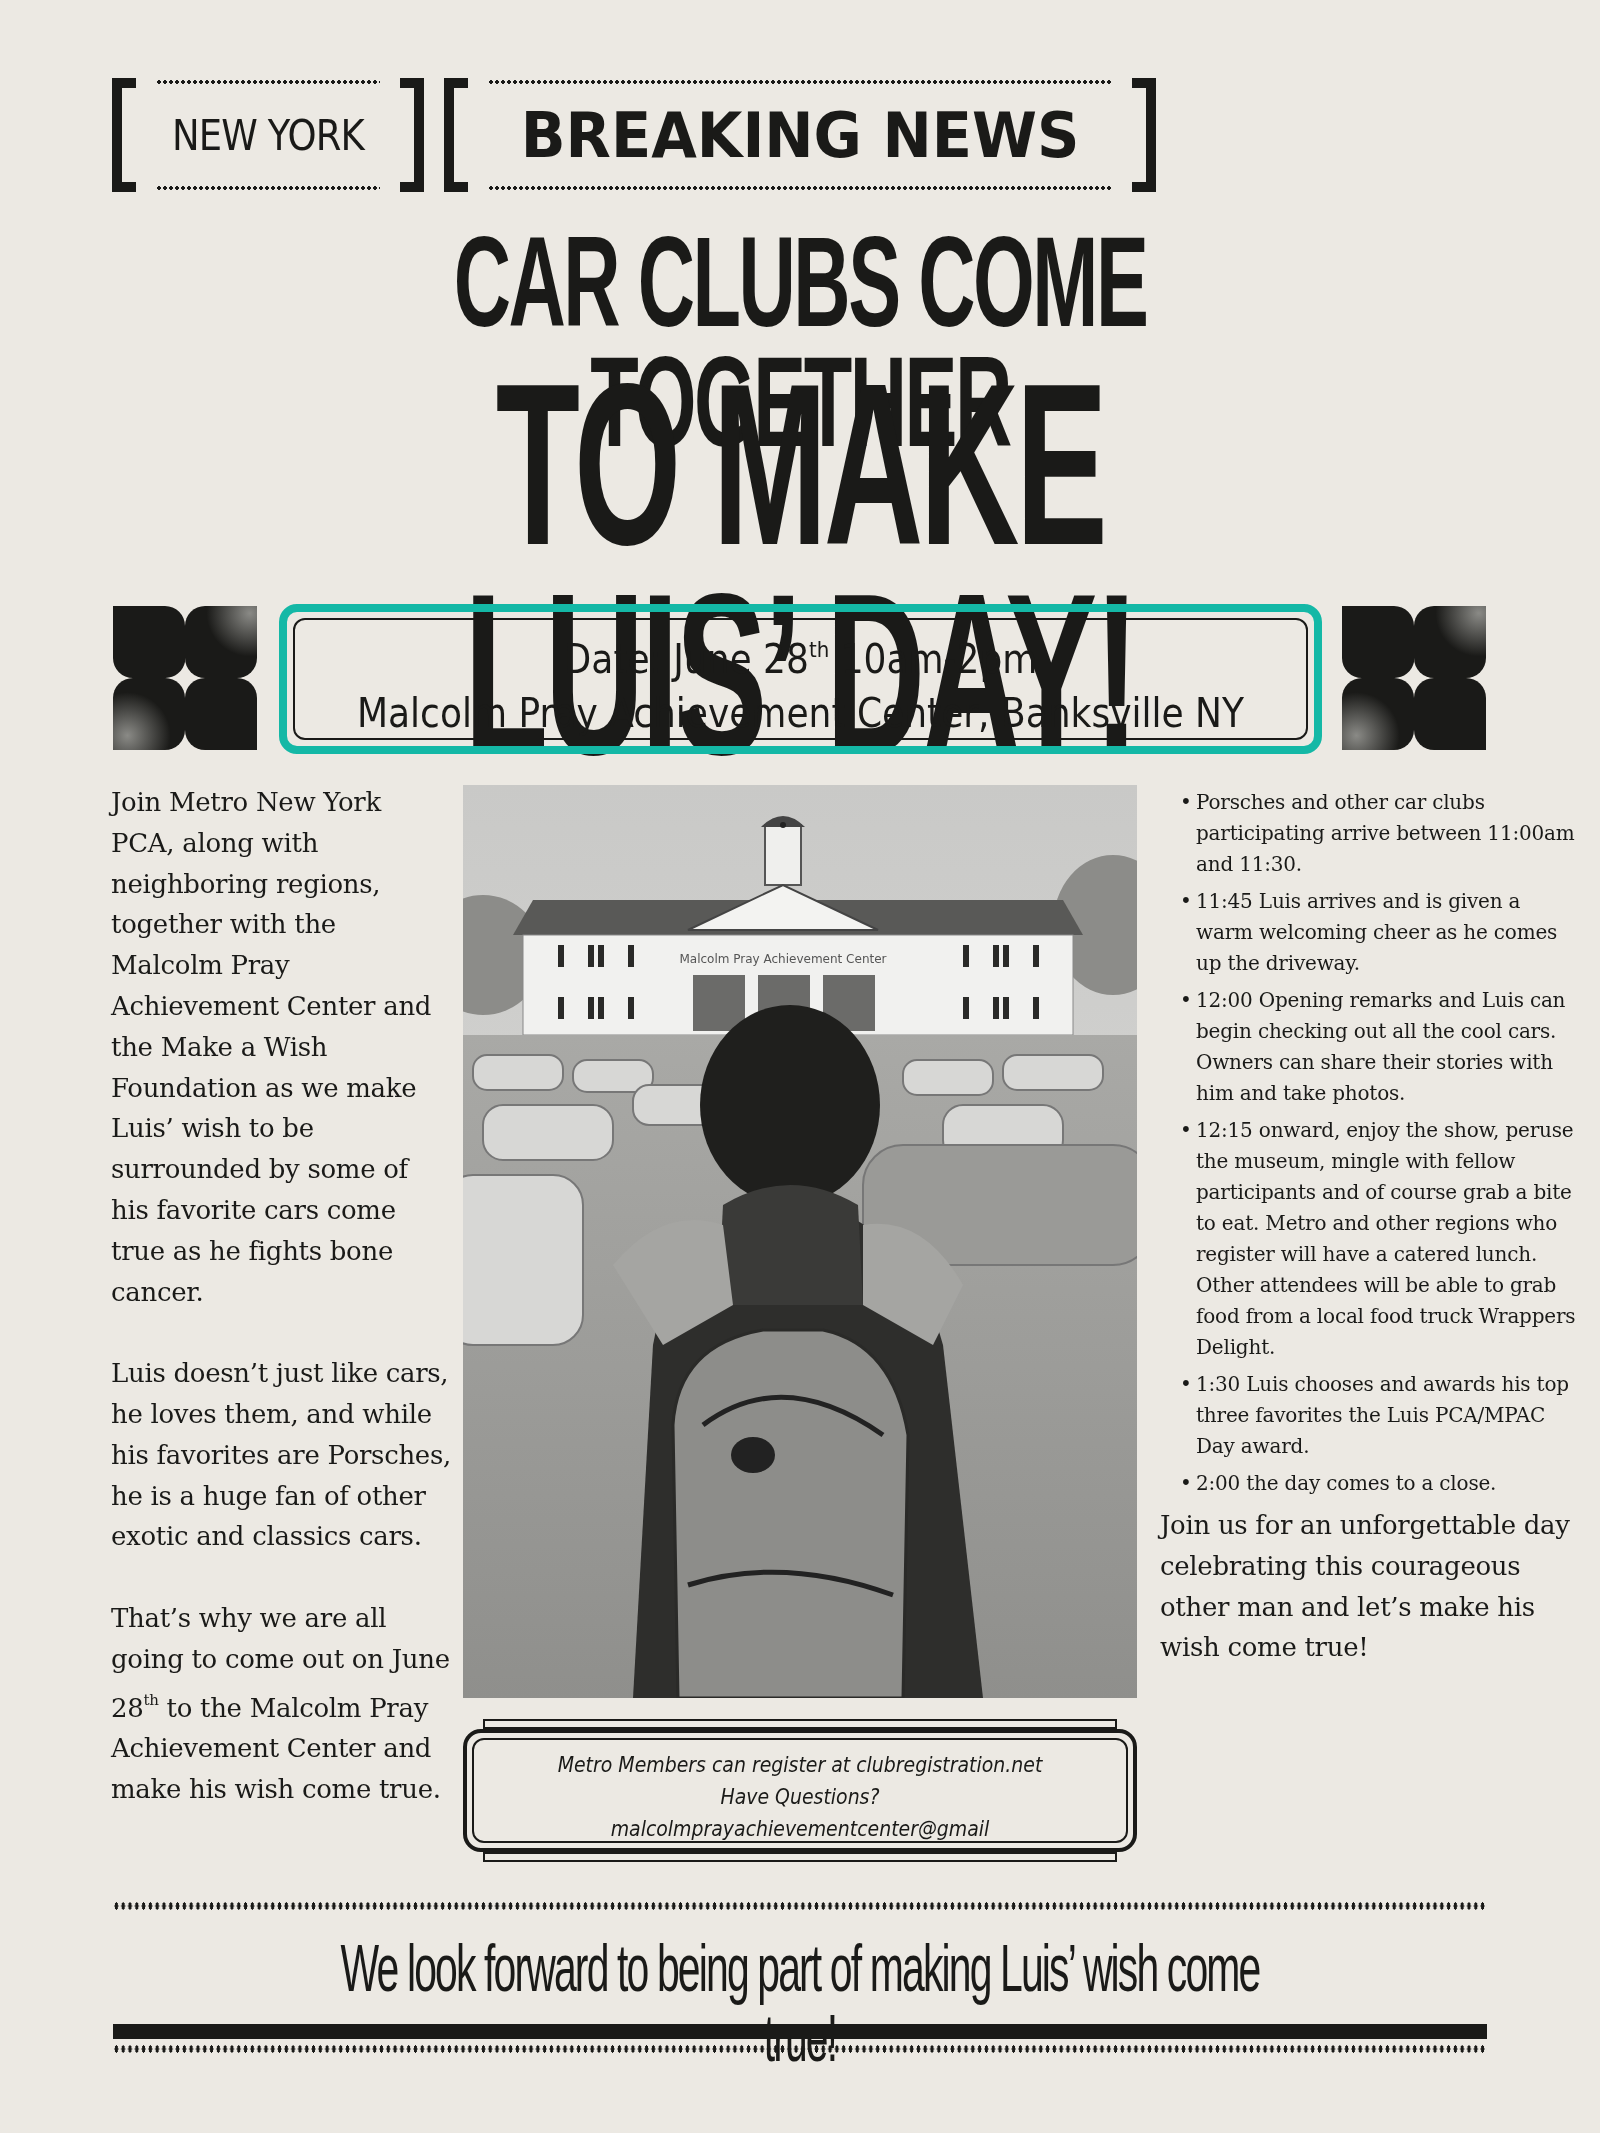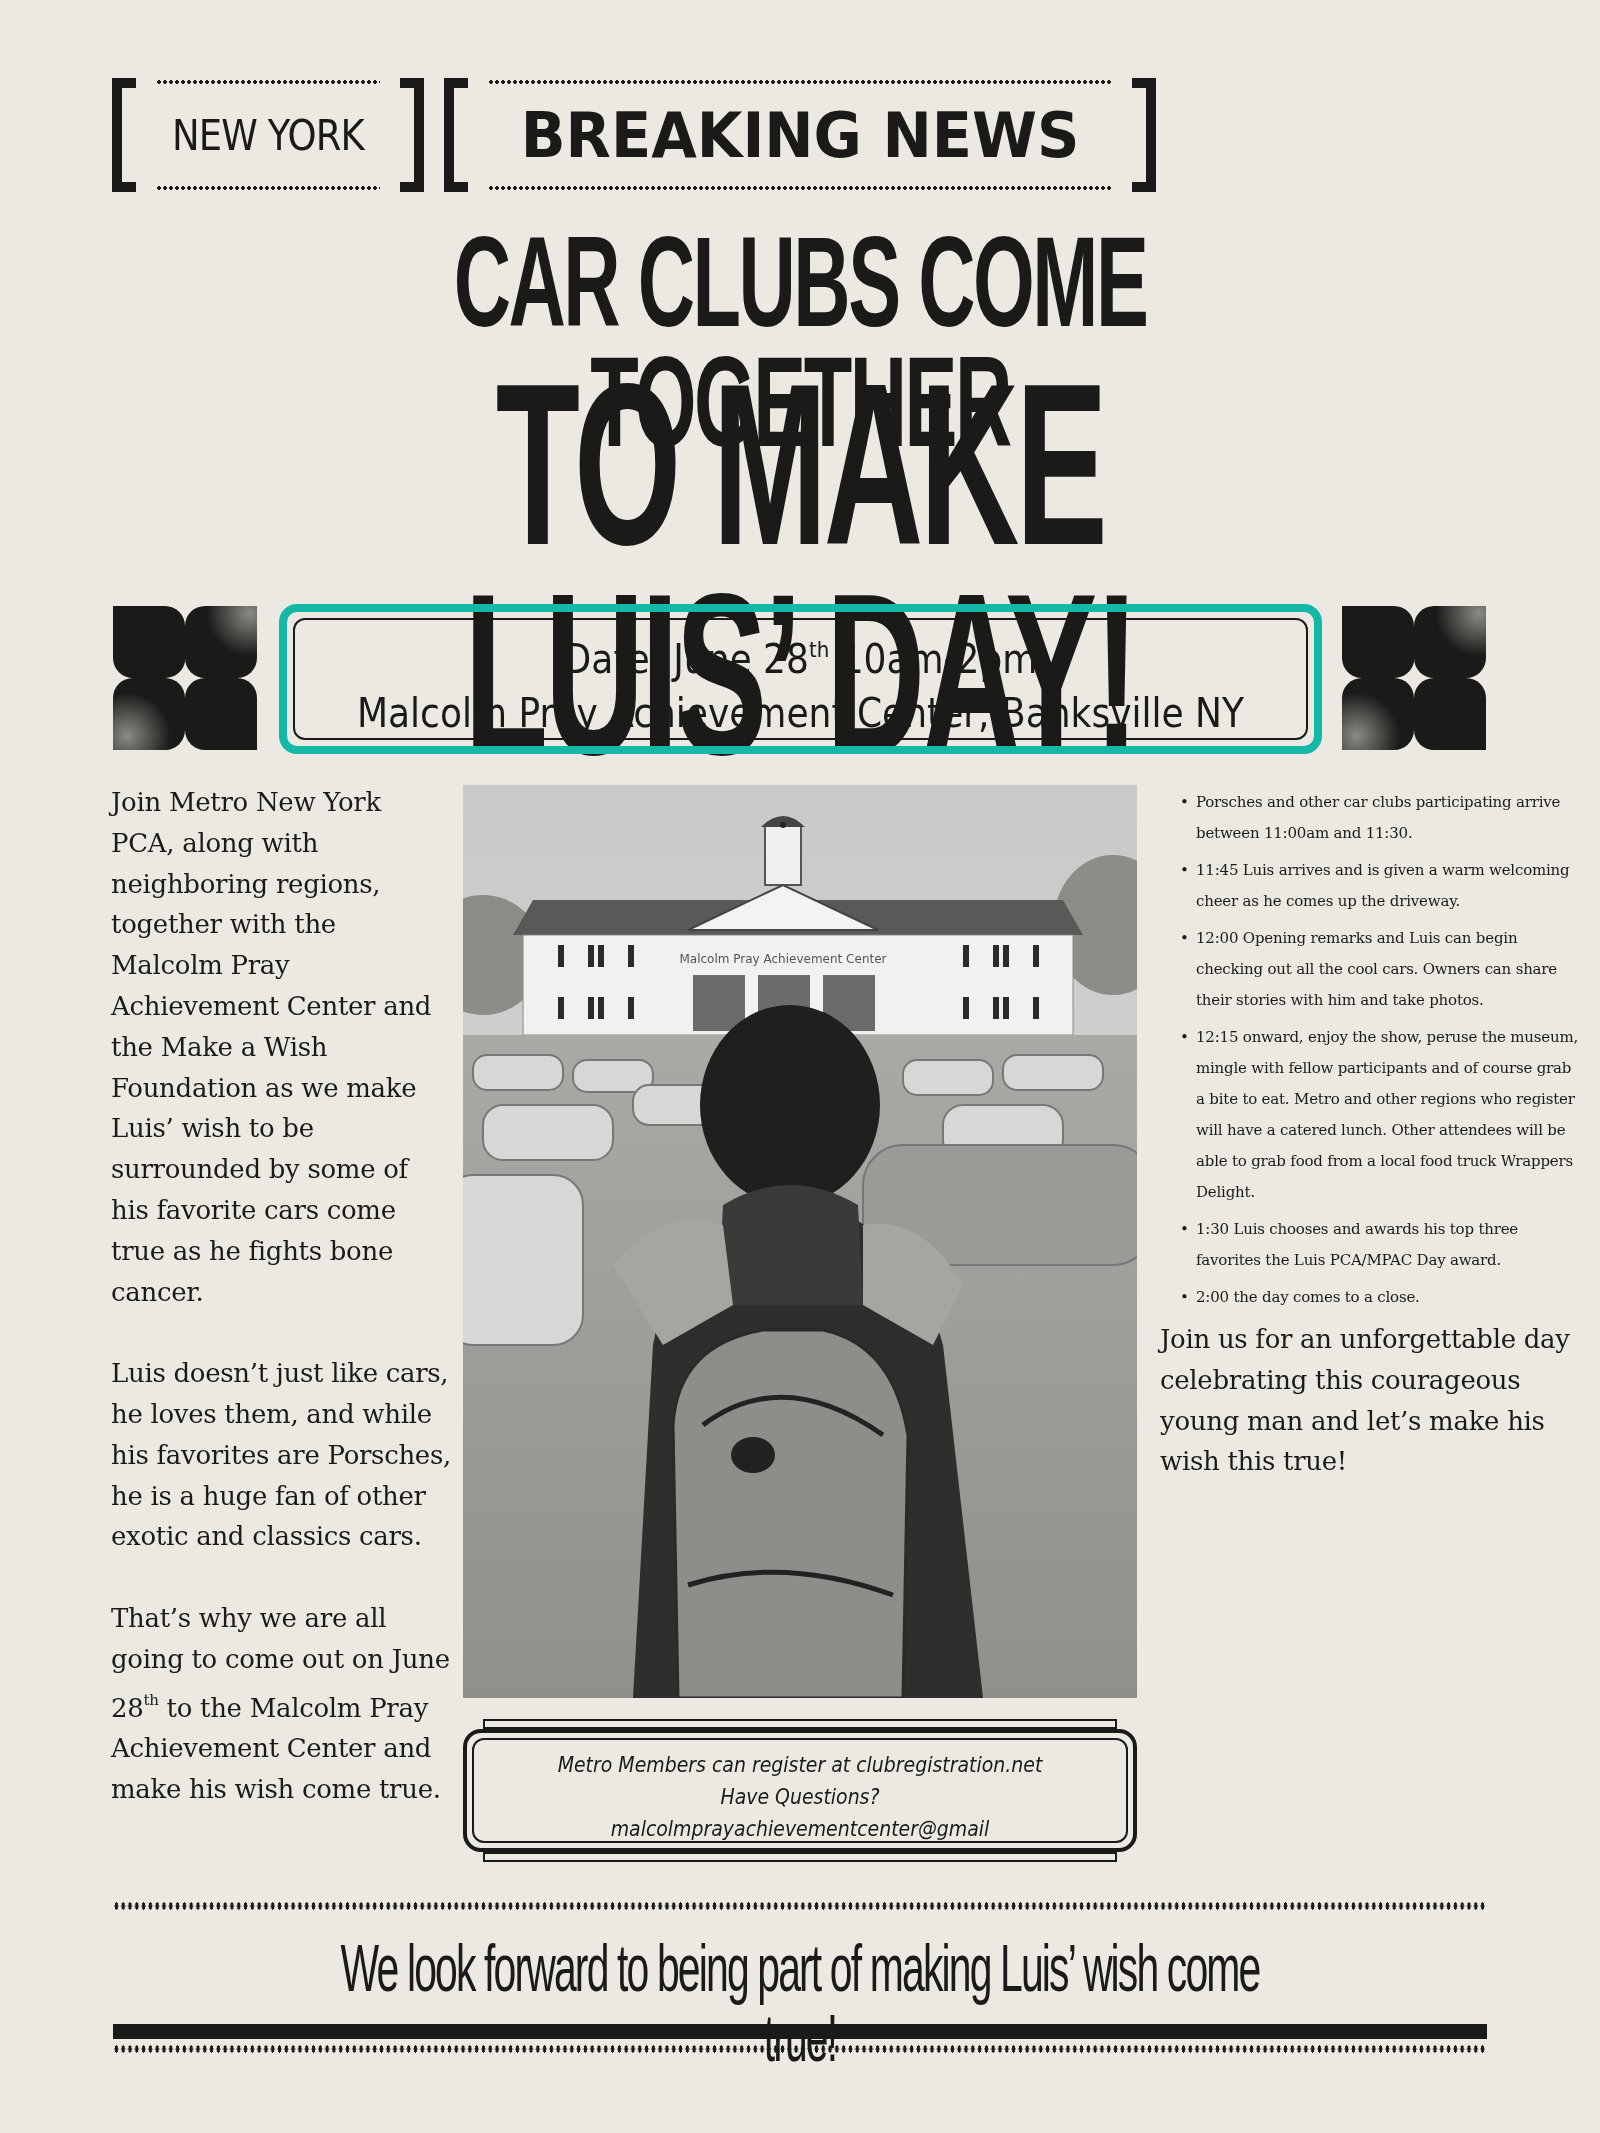--- a/index.html
+++ b/index.html
@@ -44,21 +44,21 @@
   .col-text { font-family: "DejaVu Serif", serif; font-size: 26px; line-height: 40.8px; letter-spacing: -0.3px; }
   .left-col { position: absolute; top: 782px; left: 111px; width: 340px; }
   .left-col p { margin-bottom: 40.8px; }
   .left-col sup { font-size: 15px; vertical-align: 12px; }
 
   .photo { position: absolute; top: 785px; left: 463px; width: 674px; height: 913px; overflow: hidden; background: #bdbdbb; }
 
   .right-col { position: absolute; top: 783px; left: 1160px; width: 420px; }
   .right-col .intro { font-family: "DejaVu Serif", serif; font-size: 26px; line-height: 40.8px; letter-spacing: -0.3px; }
   .agenda { list-style: none; margin: 4px 0 0 22px; }
-  .agenda li { position: relative; font-family: "DejaVu Serif", serif; font-size: 15px; line-height: 31px;
+  .agenda li { position: relative; font-family: "DejaVu Serif", serif; font-size: 20px; line-height: 31px;
                padding-left: 14px; margin-bottom: 6px; letter-spacing: -0.2px; }
   .agenda li::before { content: "\2022"; position: absolute; left: -2px; top: 0; }
   .closing { font-family: "DejaVu Serif", serif; font-size: 26px; line-height: 40.8px; letter-spacing: -0.3px; margin-top: 4px; }
 
   
   .contact-wrap { position: absolute; top: 1719px; left: 463px; width: 674px; height: 143px; }
   .contact-bar { position: absolute; left: 20px; right: 20px; height: 10px; border: 2px solid #1a1a18; background: #ece9e3; }
   .contact-bar.t { top: 0; } .contact-bar.b { bottom: 0; }
   .contact-box { position: absolute; top: 10px; left: 0; right: 0; bottom: 10px; border: 4px solid #1a1a18; border-radius: 18px; background: #ece9e3; }
   .contact-box::after { content: ""; position: absolute; inset: 5px; border: 2px solid #1a1a18; border-radius: 12px; }
@@ -222,21 +222,21 @@
 
 <div class="right-col">
   <ul class="agenda">
     <li>Porsches and other car clubs participating arrive between 11:00am and 11:30.</li>
     <li>11:45 Luis arrives and is given a warm welcoming cheer as he comes up the driveway.</li>
     <li>12:00 Opening remarks and Luis can begin checking out all the cool cars. Owners can share their stories with him and take photos.</li>
     <li>12:15 onward, enjoy the show, peruse the museum, mingle with fellow participants and of course grab a bite to eat.  Metro and other regions who register will have a catered lunch.  Other attendees will be able to grab food from a local food truck Wrappers Delight.</li>
     <li>1:30 Luis chooses and awards his top three favorites the Luis PCA/MPAC Day award.</li>
     <li>2:00 the day comes to a close.</li>
   </ul>
-  <p class="closing">Join us for an unforgettable day celebrating this courageous young man and let’s make his wish this true!</p>
+  <p class="closing">Join us for an unforgettable day celebrating this courageous other man and let’s make his wish come true!</p>
 </div>
 
 <div class="contact-wrap">
   <div class="contact-bar t"></div>
   <div class="contact-bar b"></div>
   <div class="contact-box">
     <div class="contact-line l1">Metro Members can register at clubregistration.net</div>
     <div class="contact-line l2">Have Questions?</div>
     <div class="contact-line l3">malcolmprayachievementcenter@gmail</div>
   </div>

